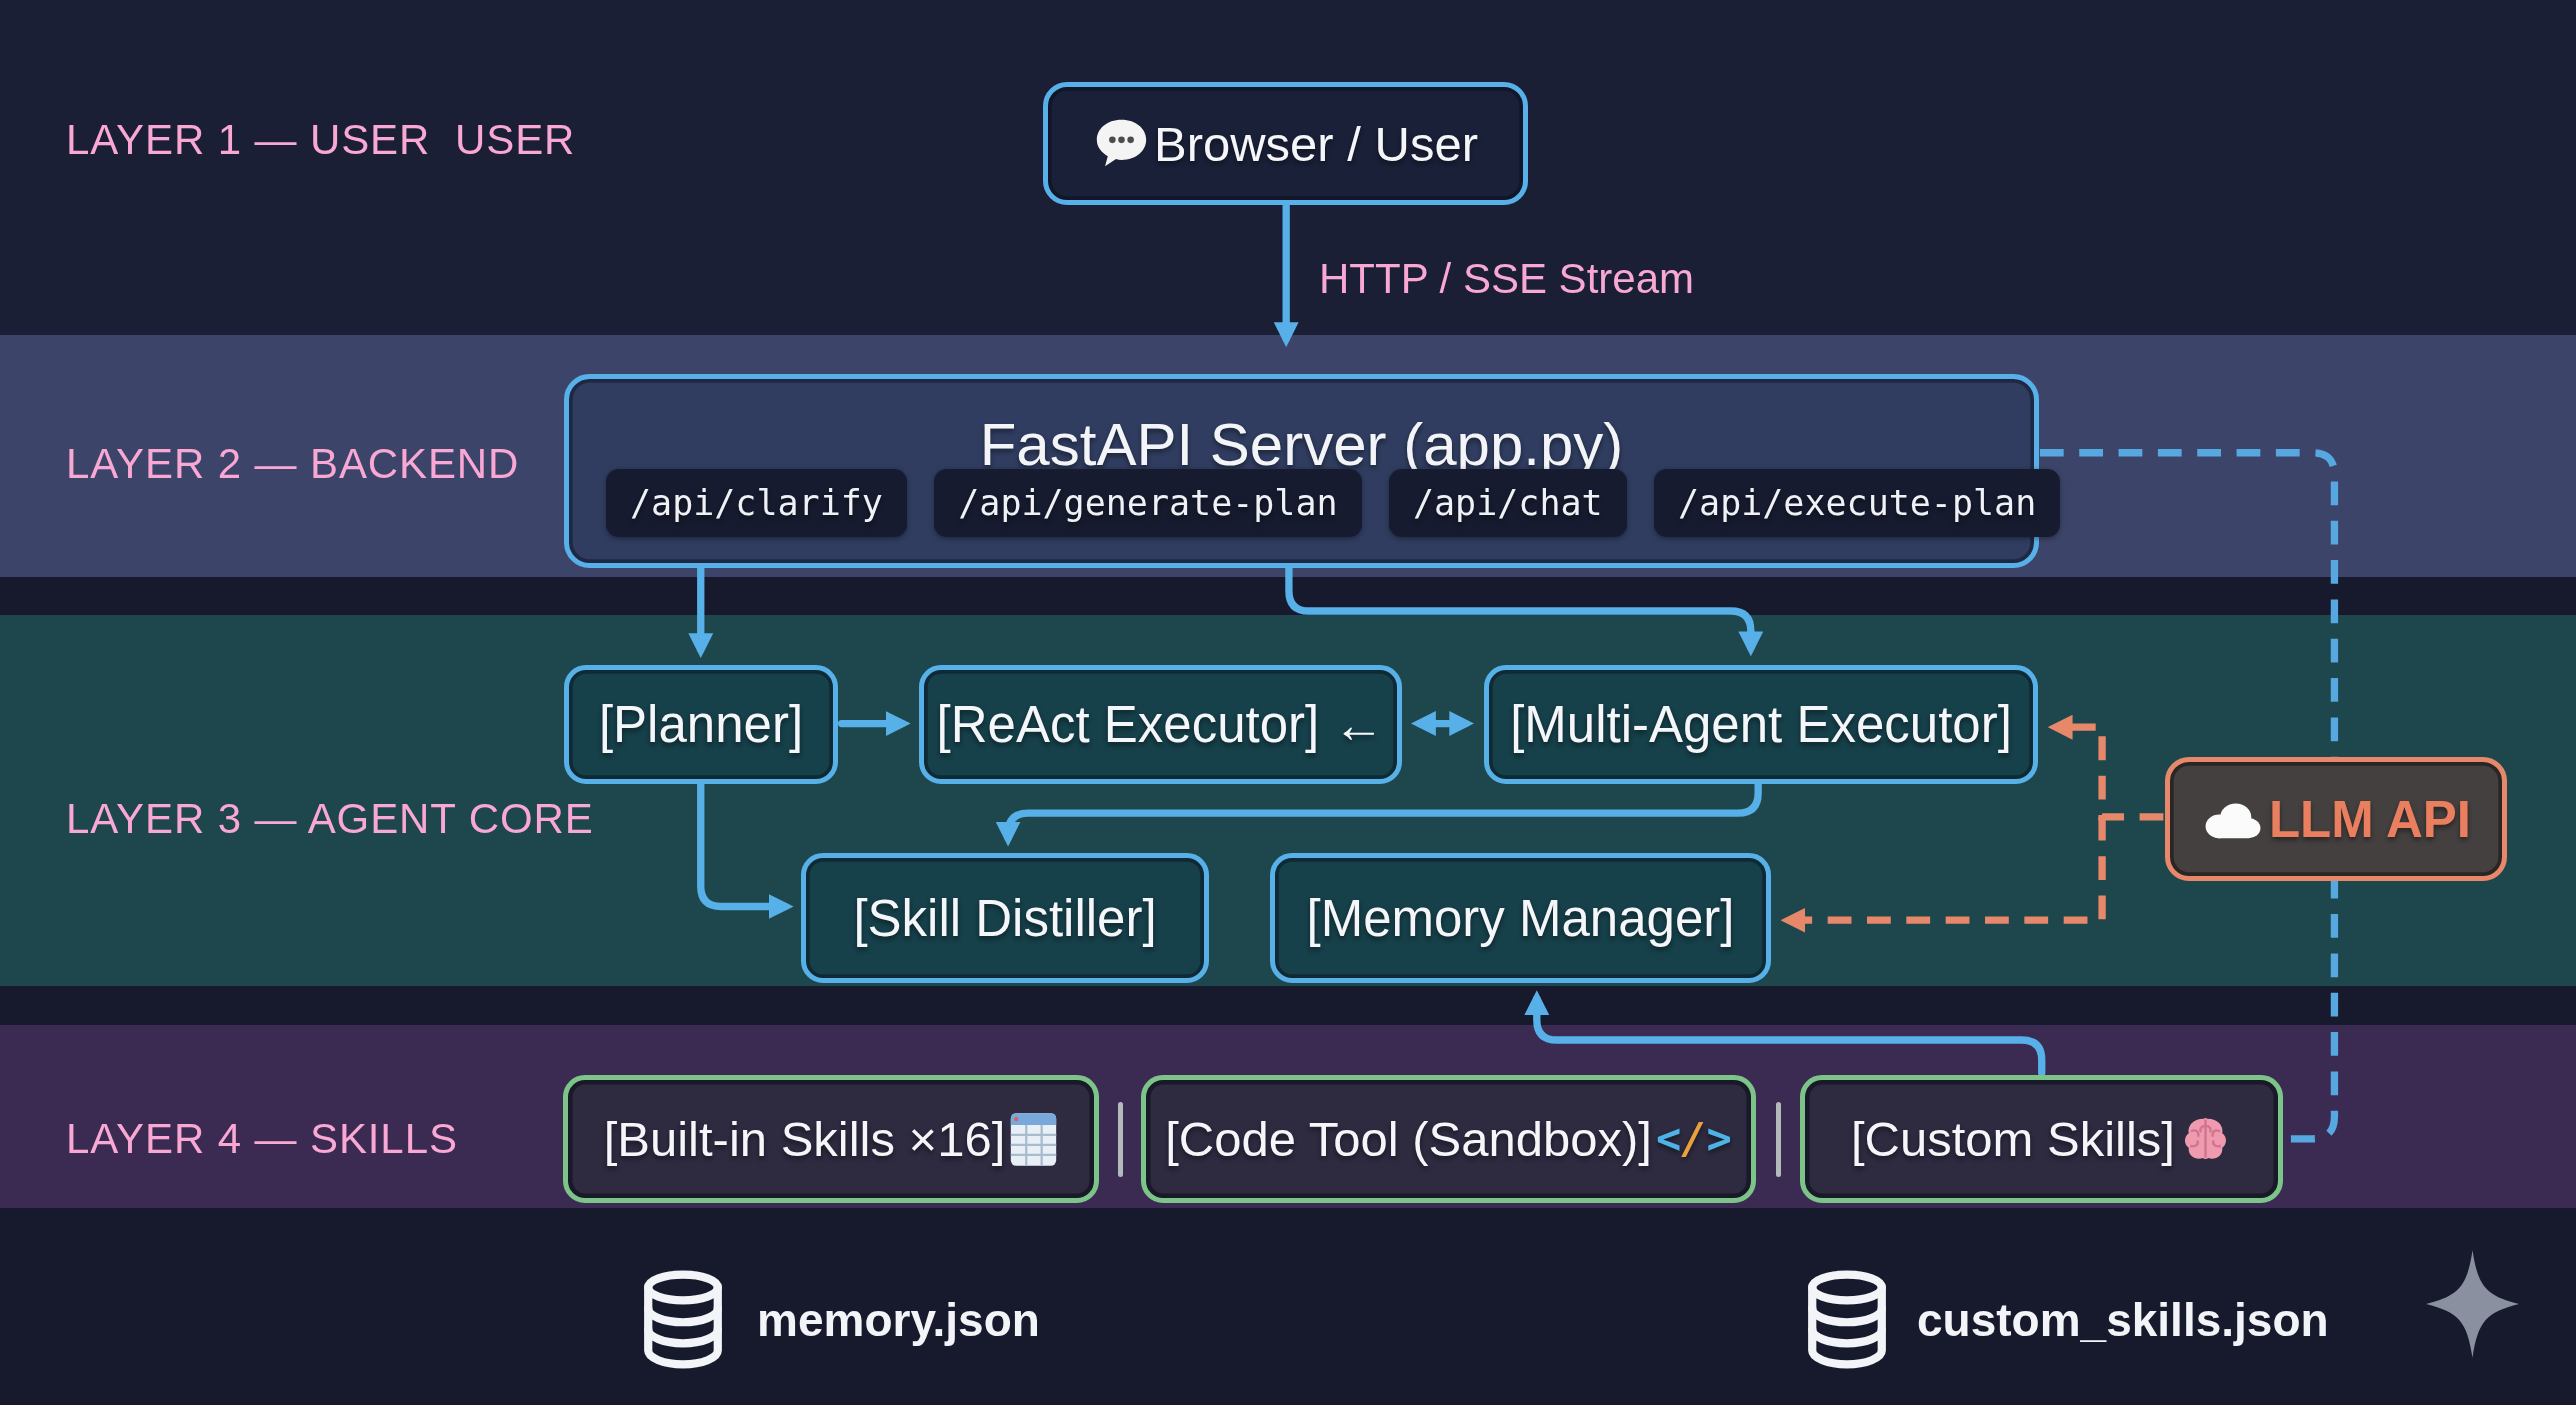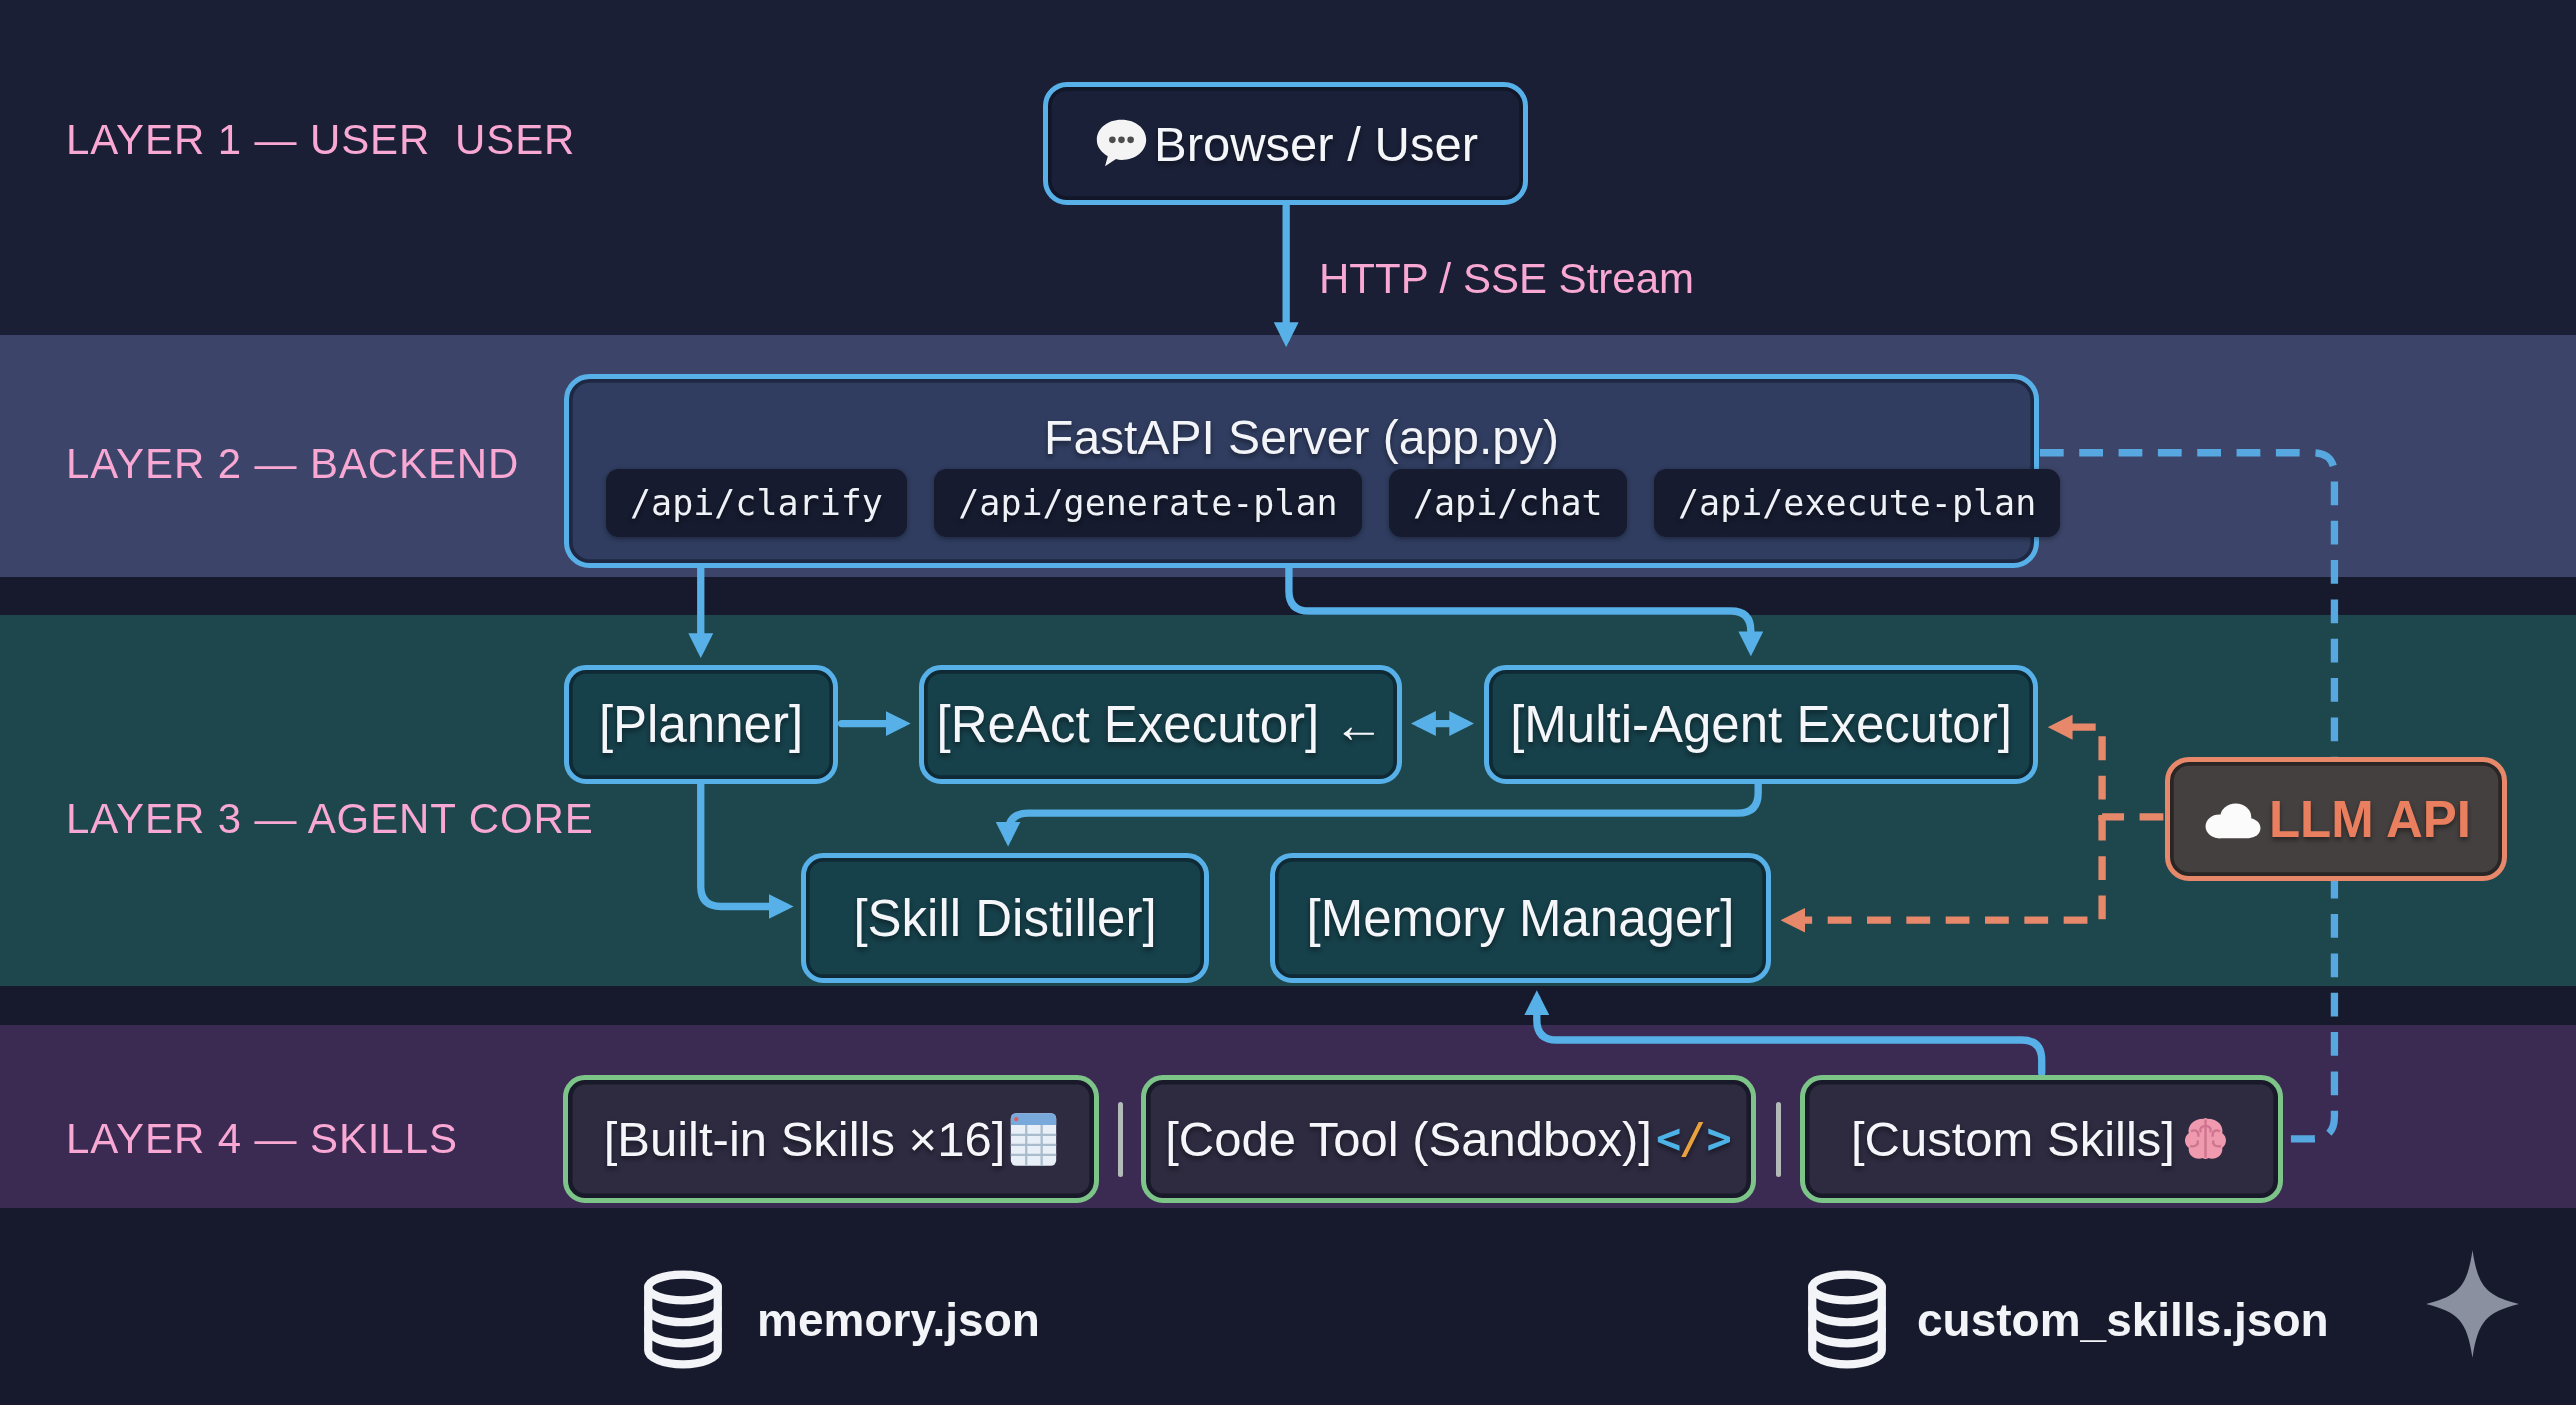--- a/index.html
+++ b/index.html
@@ -15,21 +15,21 @@
         color:#f4f6f9;font-weight:500;white-space:nowrap;box-sizing:border-box;
         text-shadow:0 2.7px 5.5px rgba(0,0,0,.45);}
   .blue-box{border:5.5px solid #57b1e8;border-radius:22px;background:#16404a;box-shadow:inset 0 0 0 3.7px rgba(8,20,30,.5);}
   .navy-box{border:5.5px solid #57b1e8;border-radius:24px;background:#1a2038;box-shadow:inset 0 0 0 3.7px rgba(8,14,26,.5);}
   .green-box{border:5.5px solid #7dc489;border-radius:22px;background:#2e2a40;box-shadow:inset 0 0 0 4.6px rgba(10,12,22,.55);}
   .orange-box{border:5.5px solid #e8886a;border-radius:24px;background:#454040;box-shadow:inset 0 0 0 3.7px rgba(15,12,10,.5);align-items:center;}
   .fastapi{border:5.5px solid #57b1e8;border-radius:25.6px;background:#303d60;box-shadow:inset 0 0 0 3.7px rgba(10,16,32,.45);}
   .node-text{font-size:51px;}
   .skill-text{font-size:49px;}
   .edge-label{position:absolute;z-index:3;color:#f9a8d4;font-size:42px;font-weight:500;line-height:1;white-space:nowrap;}
-  .fastapi-title{position:absolute;left:0;right:0;top:31px;text-align:center;color:#f2f4f8;font-size:48px;font-weight:500;}
+  .fastapi-title{position:absolute;left:0;right:0;top:31px;text-align:center;color:#f2f4f8;font-size:60px;font-weight:500;}
   .pill-row{position:absolute;left:37px;bottom:25.6px;display:flex;gap:27.4px;}
   .pill{height:60px;display:flex;align-items:center;padding:4px 24px;background:#161b2f;border-radius:12.8px;
         font-family:"DejaVu Sans Mono",monospace;font-size:35px;color:#eef1f6;box-shadow:0 1.8px 5.5px rgba(0,0,0,.35);}
   .llm-text{font-size:51px;font-weight:600;color:#e97f5e;}
   .divider{position:absolute;z-index:3;width:4.6px;height:75px;border-radius:2.7px;background:#c9d4cc;opacity:.85;}
   .file-label{position:absolute;z-index:3;color:#f2f4f8;font-size:46px;font-weight:700;line-height:1;white-space:nowrap;}
   .code-glyph{font-family:"DejaVu Sans Mono",monospace;font-size:42px;font-weight:700;line-height:1;}
   .code-open,.code-close{color:#4db3e6;}
   .code-slash{color:#e8a13c;font-style:italic;}
   .icn{display:inline-block;flex:0 0 auto;}

